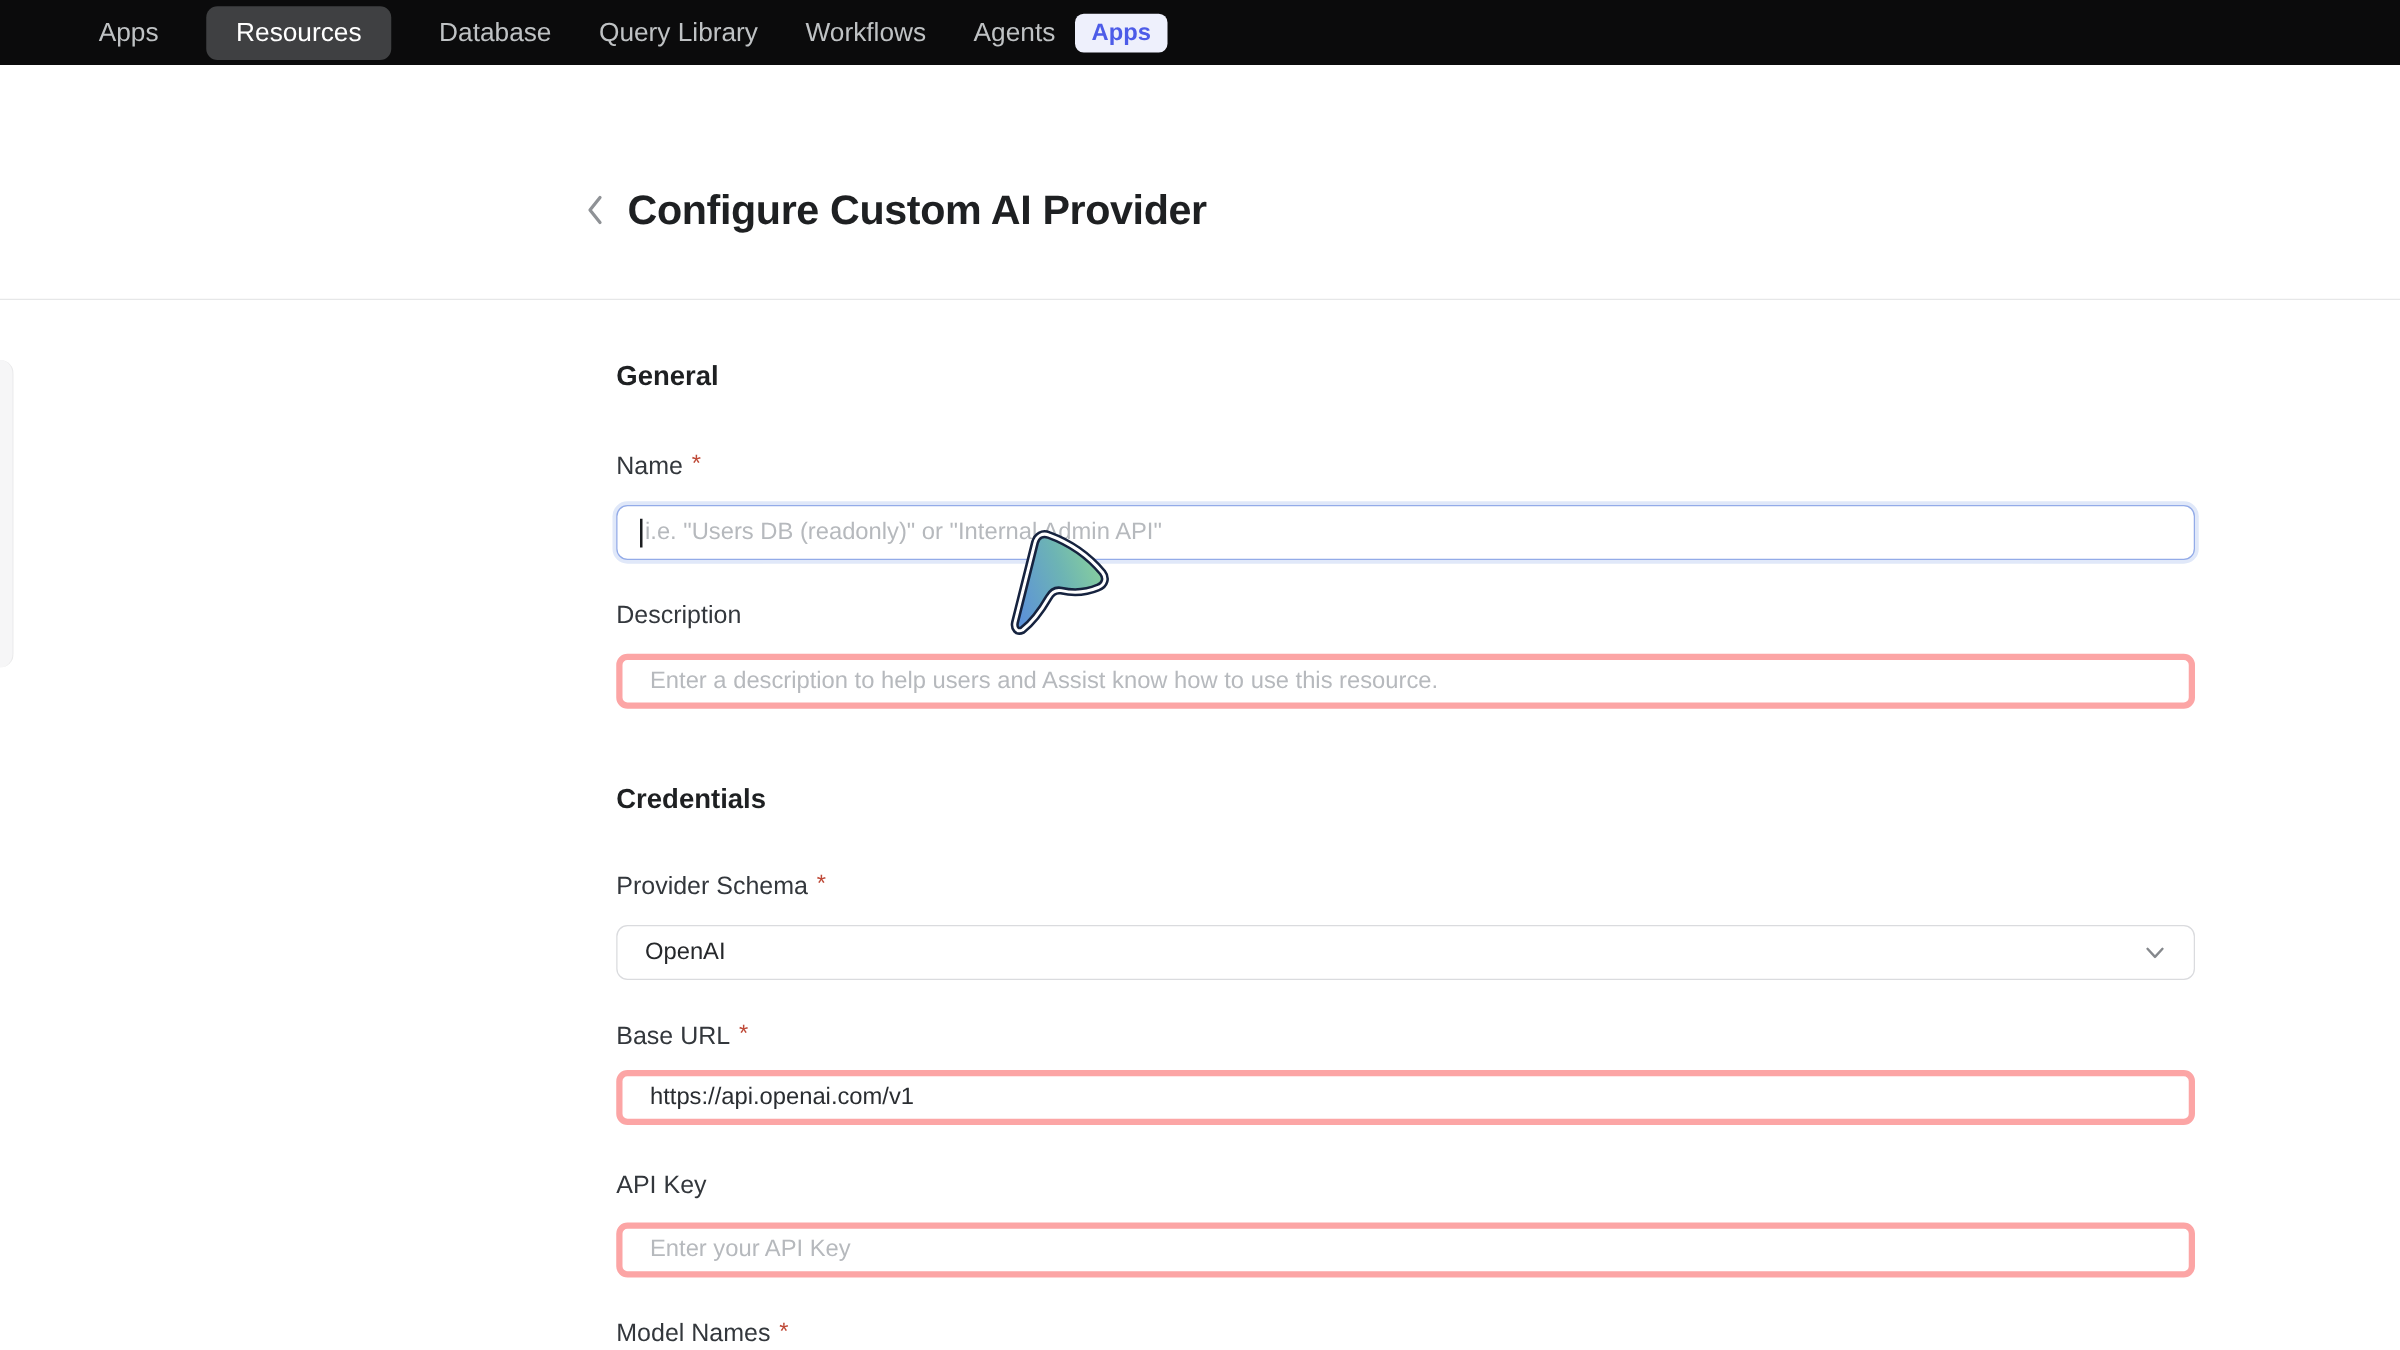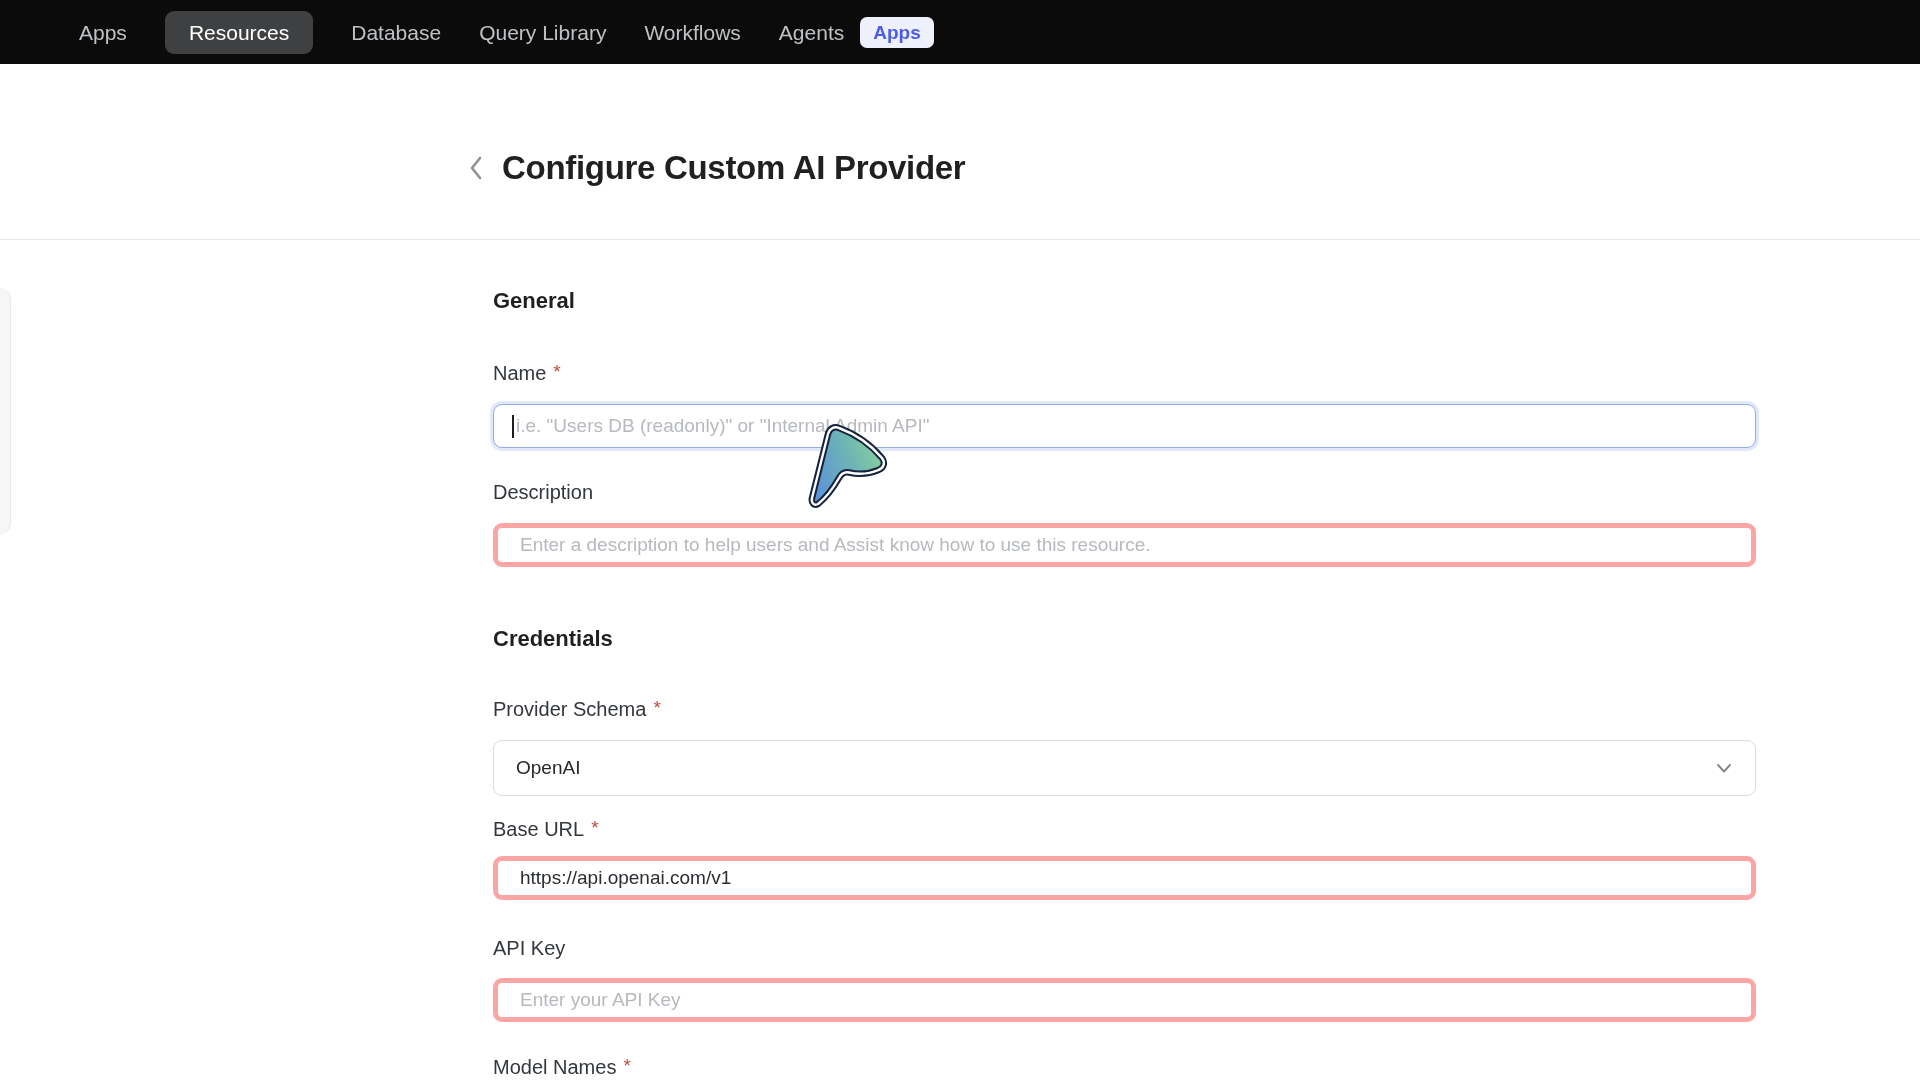--- a/index.html
+++ b/index.html
@@ -4,21 +4,21 @@
 <style>
   html,body{margin:0;padding:0;}
   body{
     width:1920px;height:1080px;position:relative;overflow:hidden;
     background:#ffffff;
     font-family:"Liberation Sans","DejaVu Sans",sans-serif;
     -webkit-font-smoothing:antialiased;
   }
   
   .topnav{
-    position:absolute;top:0;left:0;width:1920px;height:64px;
+    position:absolute;top:0;left:0;width:1920px;height:52px;
     background:#0b0b0c;display:flex;align-items:center;
     padding-left:79px;box-sizing:border-box;gap:38px;
   }
   .nav-item{
     color:#bfc2c4;font-size:21px;font-weight:500;line-height:1;
     cursor:pointer;white-space:nowrap;
   }
   .nav-item.pill{
     background:#3f4042;color:#ffffff;font-weight:400;
     padding:11px 24px;border-radius:9px;
@@ -40,21 +40,21 @@
   .tinput{
     position:absolute;left:493px;width:1263px;height:44px;box-sizing:border-box;
     border:5px solid #fca5a5;border-radius:9px;background:#fff;
     font-family:"Liberation Sans","DejaVu Sans",sans-serif;
     font-size:19px;color:#2a2d31;padding:0 22px;outline:none;
   }
   .tinput::placeholder{color:#b6b9bd;opacity:1;}
   .tinput.focused{border:1.6px solid #93abe8;box-shadow:0 0 0 3px #e0e8f9;}
   .caret{position:absolute;left:512px;top:415px;width:1.6px;height:23px;background:#1c1e21;}
   .select{
-    position:absolute;left:493px;width:1263px;height:56px;box-sizing:border-box;
+    position:absolute;left:493px;width:1263px;height:44px;box-sizing:border-box;
     border:1px solid #dadbde;border-radius:9px;background:#fff;cursor:pointer;
     display:flex;align-items:center;justify-content:space-between;padding:0 20px 0 22px;
   }
   .select-value{font-size:19px;color:#26282b;}
   
   .help-card{
     position:absolute;left:1934px;top:288px;width:78px;height:246px;
     background:#f6f6f7;border-radius:12px 0 0 12px;overflow:hidden;
     padding:30px 0 0 36px;box-sizing:border-box;font-style:italic;
   }

